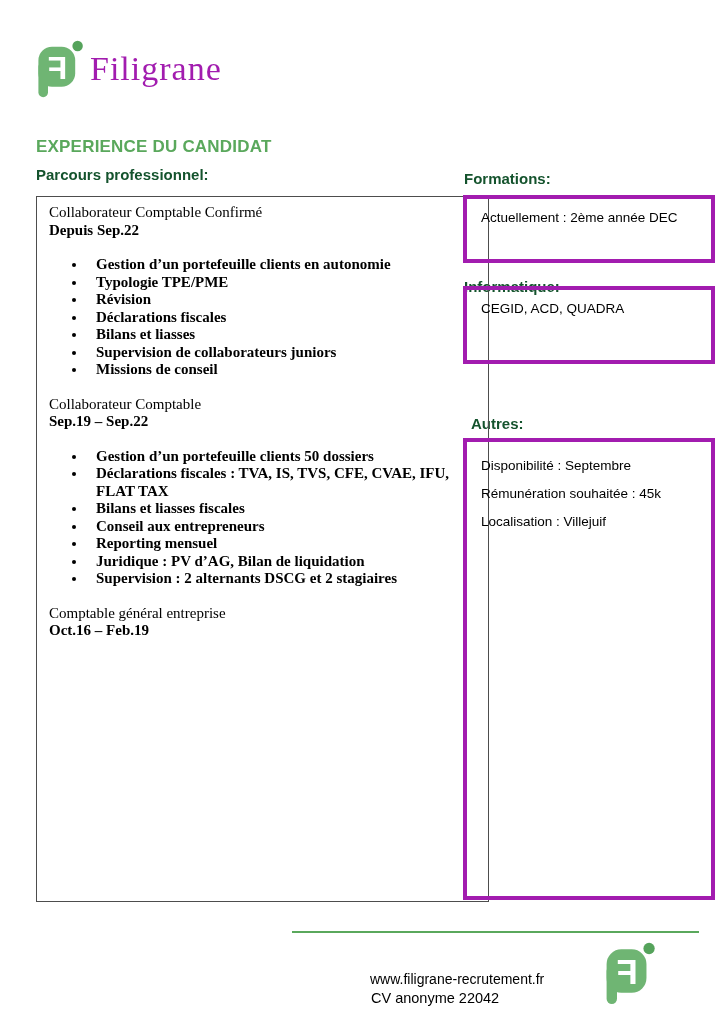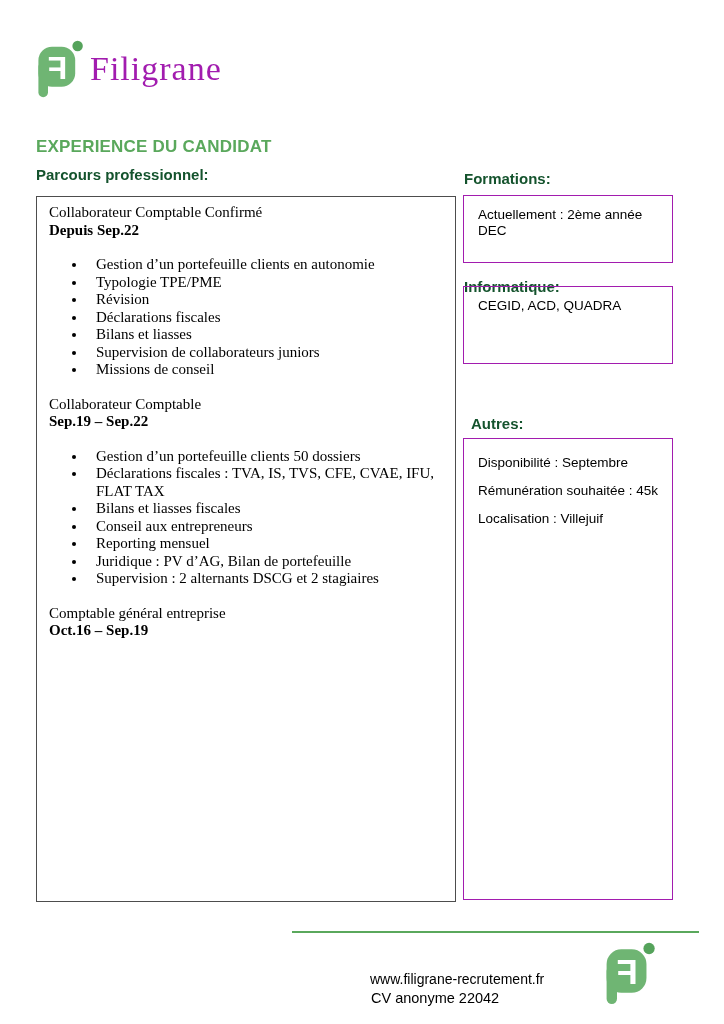--- a/index.html
+++ b/index.html
@@ -37,40 +37,41 @@
     font-size: 15px; font-weight: bold; color: #14532d;
   }
   .parcours-header { position: absolute; left: 36px; top: 166px; }
   .formations-header { position: absolute; left: 464px; top: 170px; }
   .informatique-header { position: absolute; left: 464px; top: 278px; }
   .autres-header { position: absolute; left: 471px; top: 415px; }
 
   
   .parcours-box {
     position: absolute; left: 36px; top: 196px;
-    width: 420px; height: 706px;
+    width: 453px; height: 706px;
     border: 1px solid #4d4d4d;
     box-sizing: border-box;
     padding: 7px 10px 0 12px;
     font-family: "Liberation Serif", serif;
     font-size: 15px;
     line-height: 17.5px;
   }
   .job-title { font-weight: 400; }
   .job-dates { font-weight: bold; }
   .job-bullets {
     margin: 17px 0 17px 0;
     padding-left: 38px;
+    font-weight: bold;
   }
   .job-bullets li { padding-left: 9px; }
 
   
   .side-box {
-    position: absolute; left: 463px; width: 210px;
-    border: 1px solid #a21caf;
+    position: absolute; left: 463px; width: 252px;
+    border: 4px solid #a21caf;
     box-sizing: border-box;
     font-size: 13.5px;
     line-height: 16px;
   }
   .formations-box { top: 195px; height: 68px; padding: 11px 10px 0 14px; }
   .informatique-box { top: 286px; height: 78px; padding: 11px 10px 0 14px; }
   .autres-box { top: 438px; height: 462px; padding: 16px 10px 0 14px; }
   .autres-line { margin: 0 0 12px 0; }
 
   
@@ -123,28 +124,28 @@
 
     <div class="job">
       <div class="job-title">Collaborateur Comptable</div>
       <div class="job-dates">Sep.19 – Sep.22</div>
       <ul class="job-bullets">
         <li>Gestion d’un portefeuille clients 50 dossiers</li>
         <li>Déclarations fiscales : TVA, IS, TVS, CFE, CVAE, IFU, FLAT TAX</li>
         <li>Bilans et liasses fiscales</li>
         <li>Conseil aux entrepreneurs</li>
         <li>Reporting mensuel</li>
-        <li>Juridique : PV d’AG, Bilan de portefeuille</li>
+        <li>Juridique : PV d’AG, Bilan de liquidation</li>
         <li>Supervision : 2 alternants DSCG et 2 stagiaires</li>
       </ul>
     </div>
 
     <div class="job">
       <div class="job-title">Comptable général entreprise</div>
-      <div class="job-dates">Oct.16 – Sep.19</div>
+      <div class="job-dates">Oct.16 – Feb.19</div>
     </div>
 
   </div>
 
   <div class="side-box formations-box">
     <div>Actuellement : 2ème année DEC</div>
   </div>
 
   <div class="side-box informatique-box">
     <div>CEGID, ACD, QUADRA</div>

